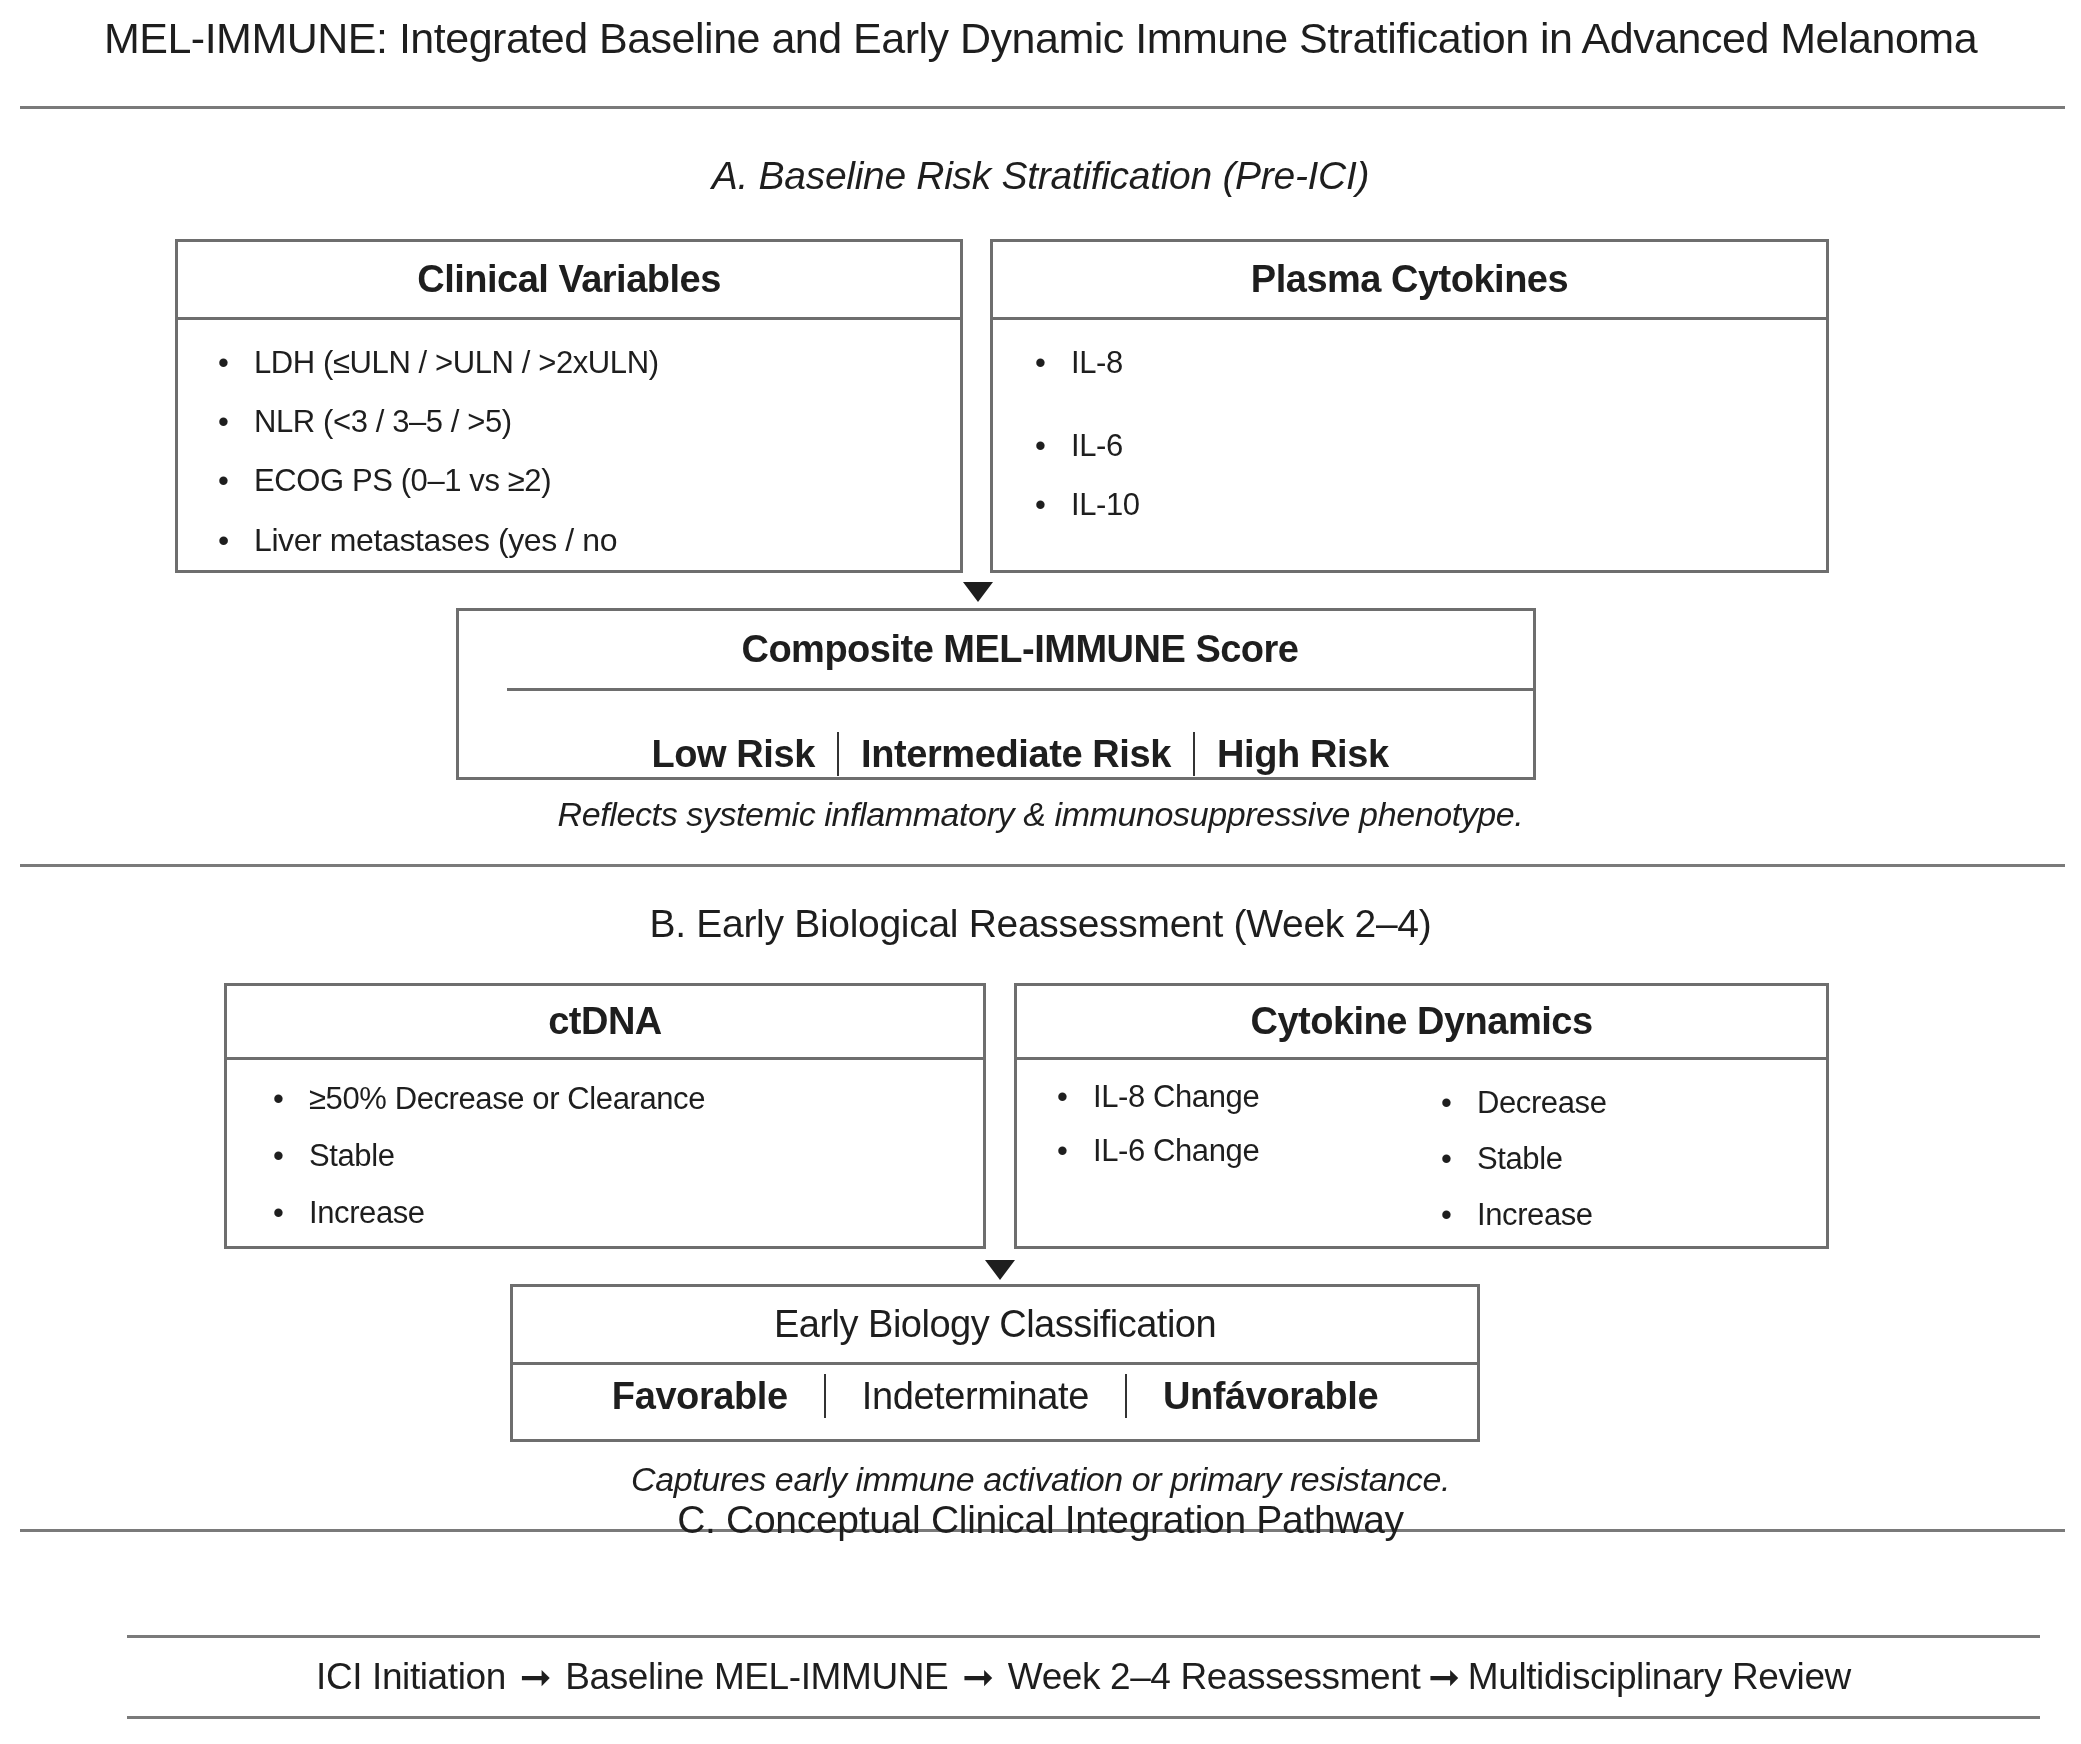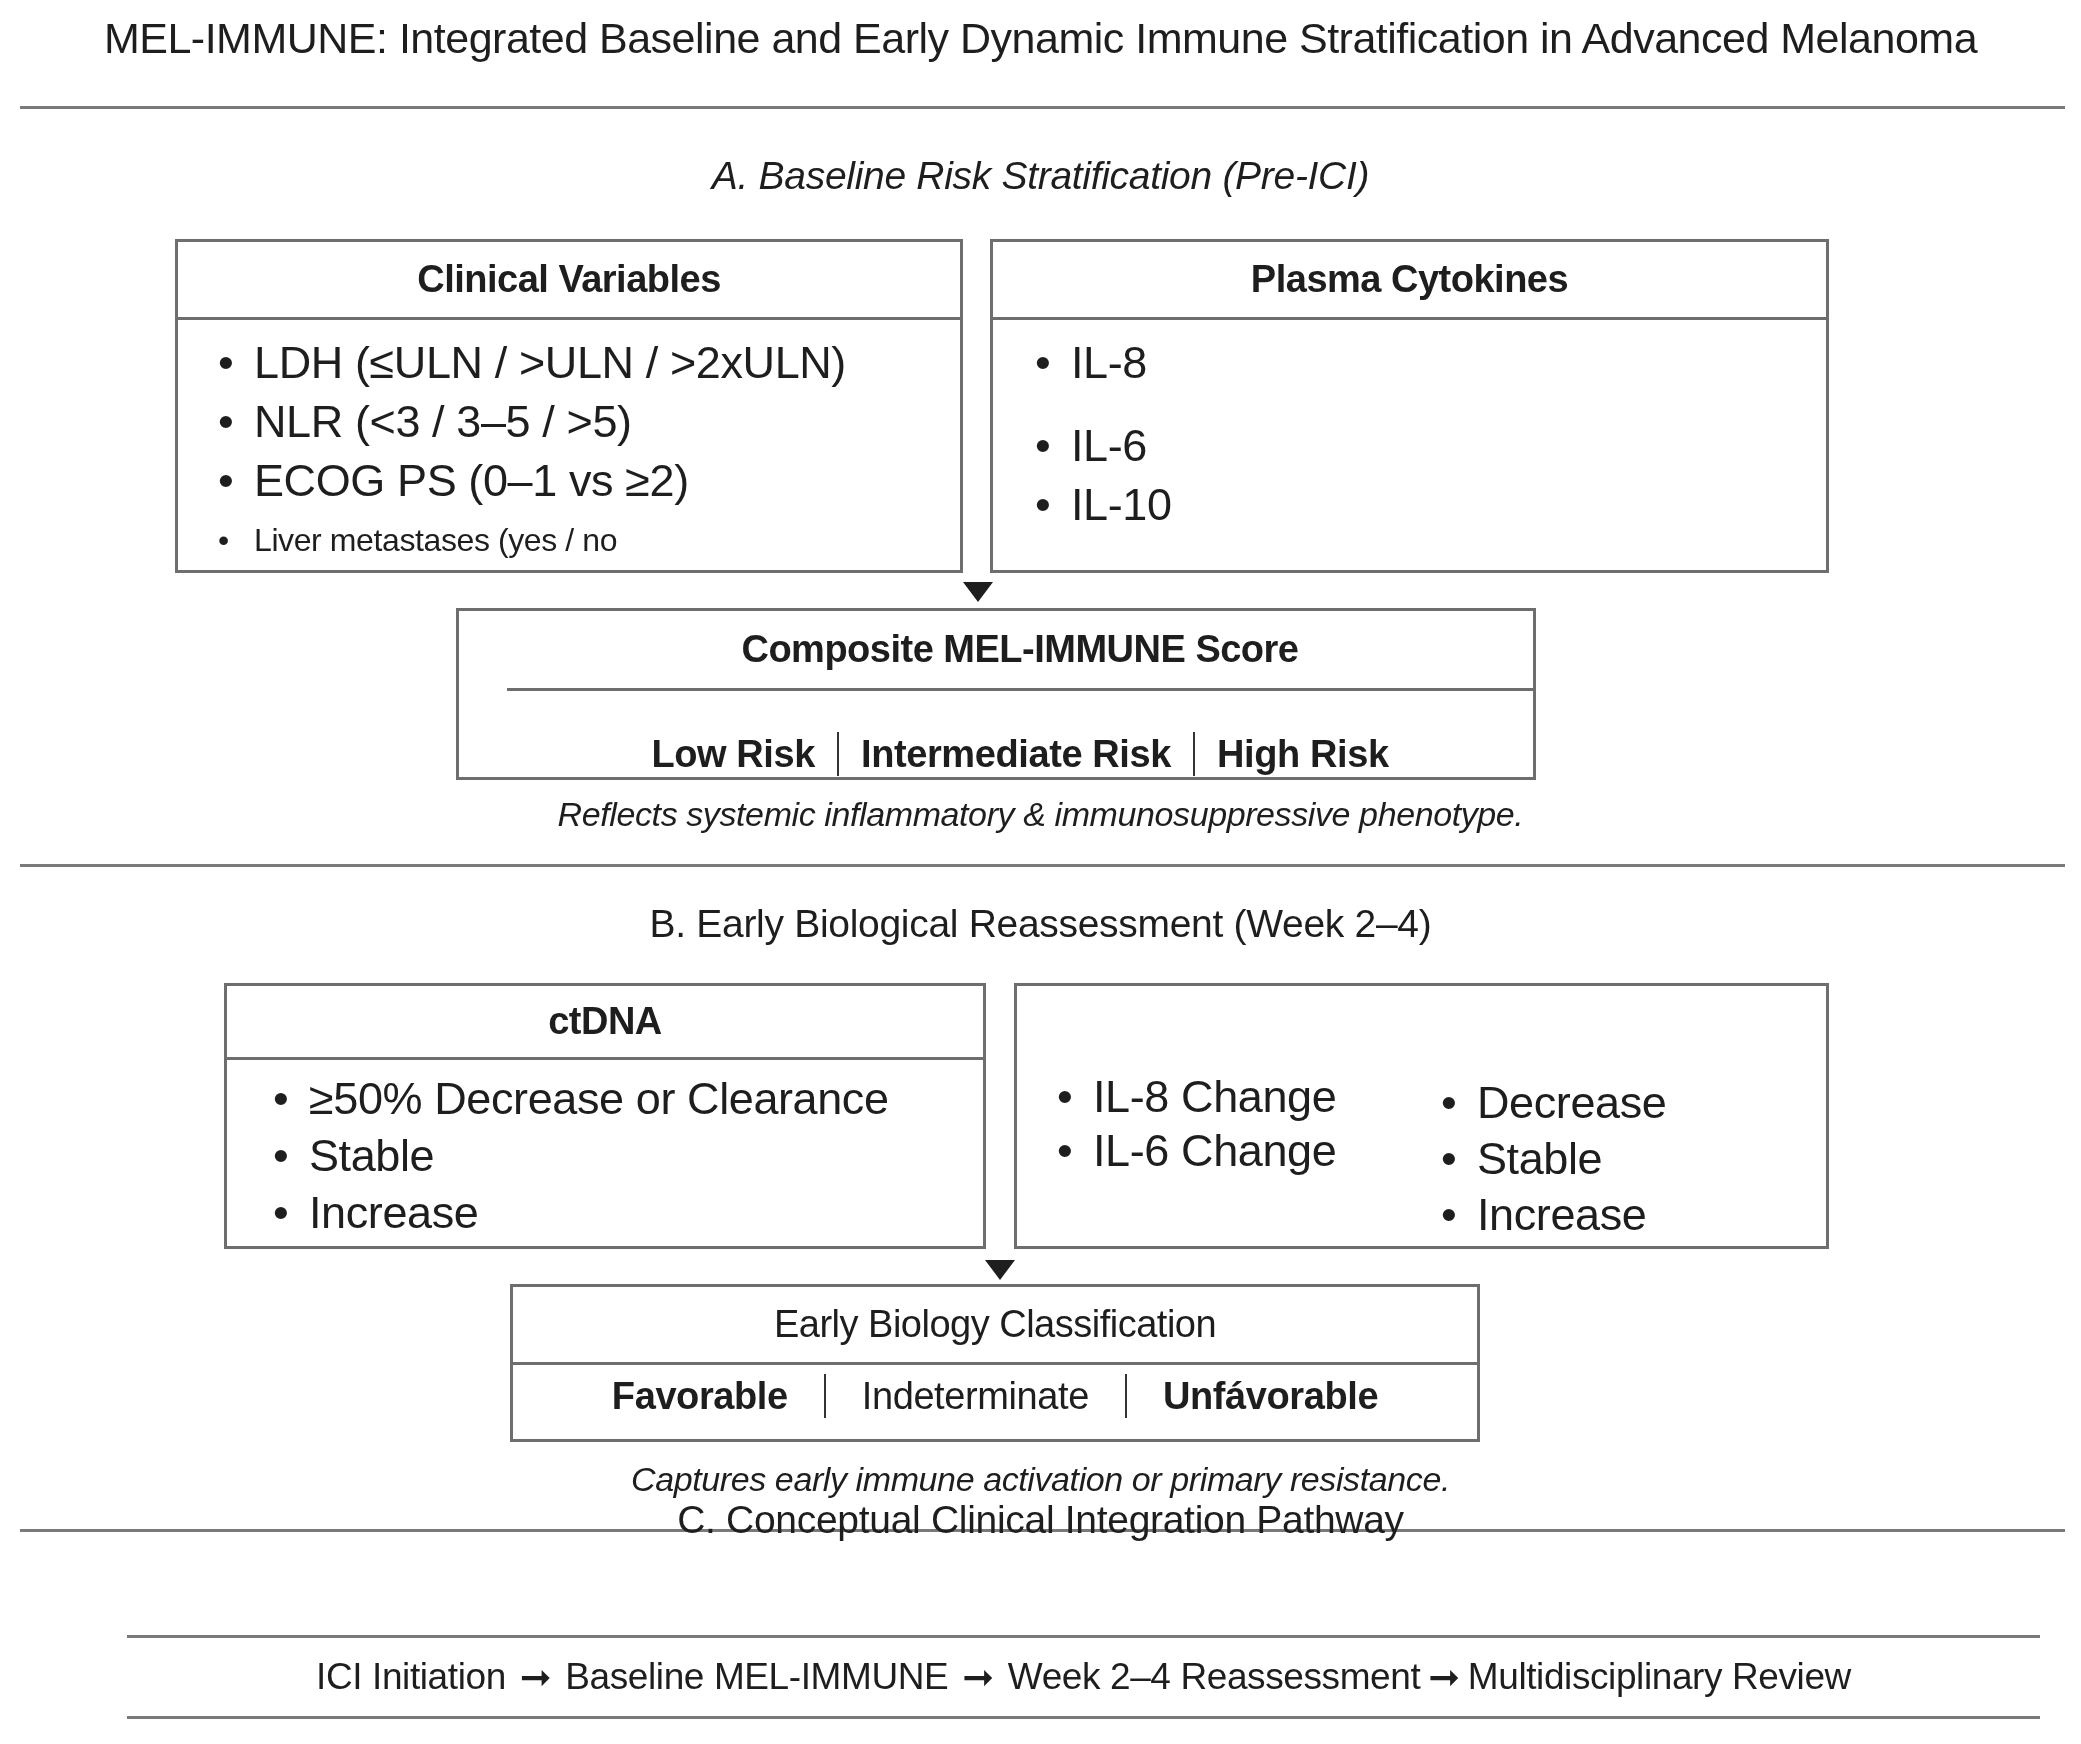--- a/index.html
+++ b/index.html
@@ -6,21 +6,21 @@
   body { width:2081px; height:1744px; position:relative; overflow:hidden;
          font-family:"Liberation Sans", "DejaVu Sans", sans-serif; color:#1e1e1e; }
   .abs { position:absolute; }
   .title { left:0; width:2081px; top:14px; text-align:center; font-size:43px; letter-spacing:-0.5px; }
   .rule { background:#7a7a7a; height:3px; }
   .section-heading { left:0; width:2081px; text-align:center; font-size:39px; letter-spacing:-0.3px; }
   .box { border:3px solid #6e6e6e; box-sizing:border-box; background:#fff; }
   .box-header { text-align:center; font-size:38px; font-weight:bold; letter-spacing:-0.5px;
                 border-bottom:3px solid #6e6e6e; box-sizing:border-box; display:flex; align-items:center; justify-content:center; }
   .bullets { list-style:none; margin:0; padding:0; }
-  .bullets li { position:relative; padding-left:36px; font-size:45px; letter-spacing:-0.4px; }
+  .bullets li { position:relative; padding-left:36px; font-size:31px; letter-spacing:-0.4px; }
   .bullets li::before { content:"•"; position:absolute; left:0; top:0; }
   .arrow-down { width:0; height:0; border-left:15px solid transparent; border-right:15px solid transparent;
                 border-top:20px solid #1e1e1e; }
   .outcome-row { display:flex; align-items:center; justify-content:center; font-size:38px; letter-spacing:-0.4px; }
   .sep { display:inline-block; width:2px; height:44px; background:#333; margin:0 22px; }
   .caption { left:0; width:2081px; text-align:center; font-style:italic; font-size:34px; letter-spacing:-0.4px; }
   .pathway { left:127px; width:1913px; display:flex; align-items:center; justify-content:center; font-size:37px; letter-spacing:-0.4px; }
   .path-arrow { display:inline-block; margin:0 14px; font-size:38px; }
 </style>
 </head>
@@ -72,20 +72,21 @@
 <div class="abs box" style="left:224px; top:983px; width:762px; height:266px;">
   <div class="box-header" style="height:74px;">ctDNA</div>
   <ul class="bullets" style="padding:14px 0 0 46px;">
     <li style="height:57px; line-height:50px;">≥50% Decrease or Clearance</li>
     <li style="height:57px; line-height:50px;">Stable</li>
     <li style="height:57px; line-height:50px;">Increase</li>
   </ul>
 </div>
 
 <div class="abs box" style="left:1014px; top:983px; width:815px; height:266px;">
+  <div class="box-header" style="height:74px;">Cytokine Dynamics</div>
   <ul class="bullets abs" style="left:40px; top:86px;">
     <li style="height:54px; line-height:50px;">IL-8 Change</li>
     <li style="height:54px; line-height:50px;">IL-6 Change</li>
   </ul>
   <ul class="bullets abs" style="left:424px; top:92px;">
     <li style="height:56px; line-height:50px;">Decrease</li>
     <li style="height:56px; line-height:50px;">Stable</li>
     <li style="height:56px; line-height:50px;">Increase</li>
   </ul>
 </div>

